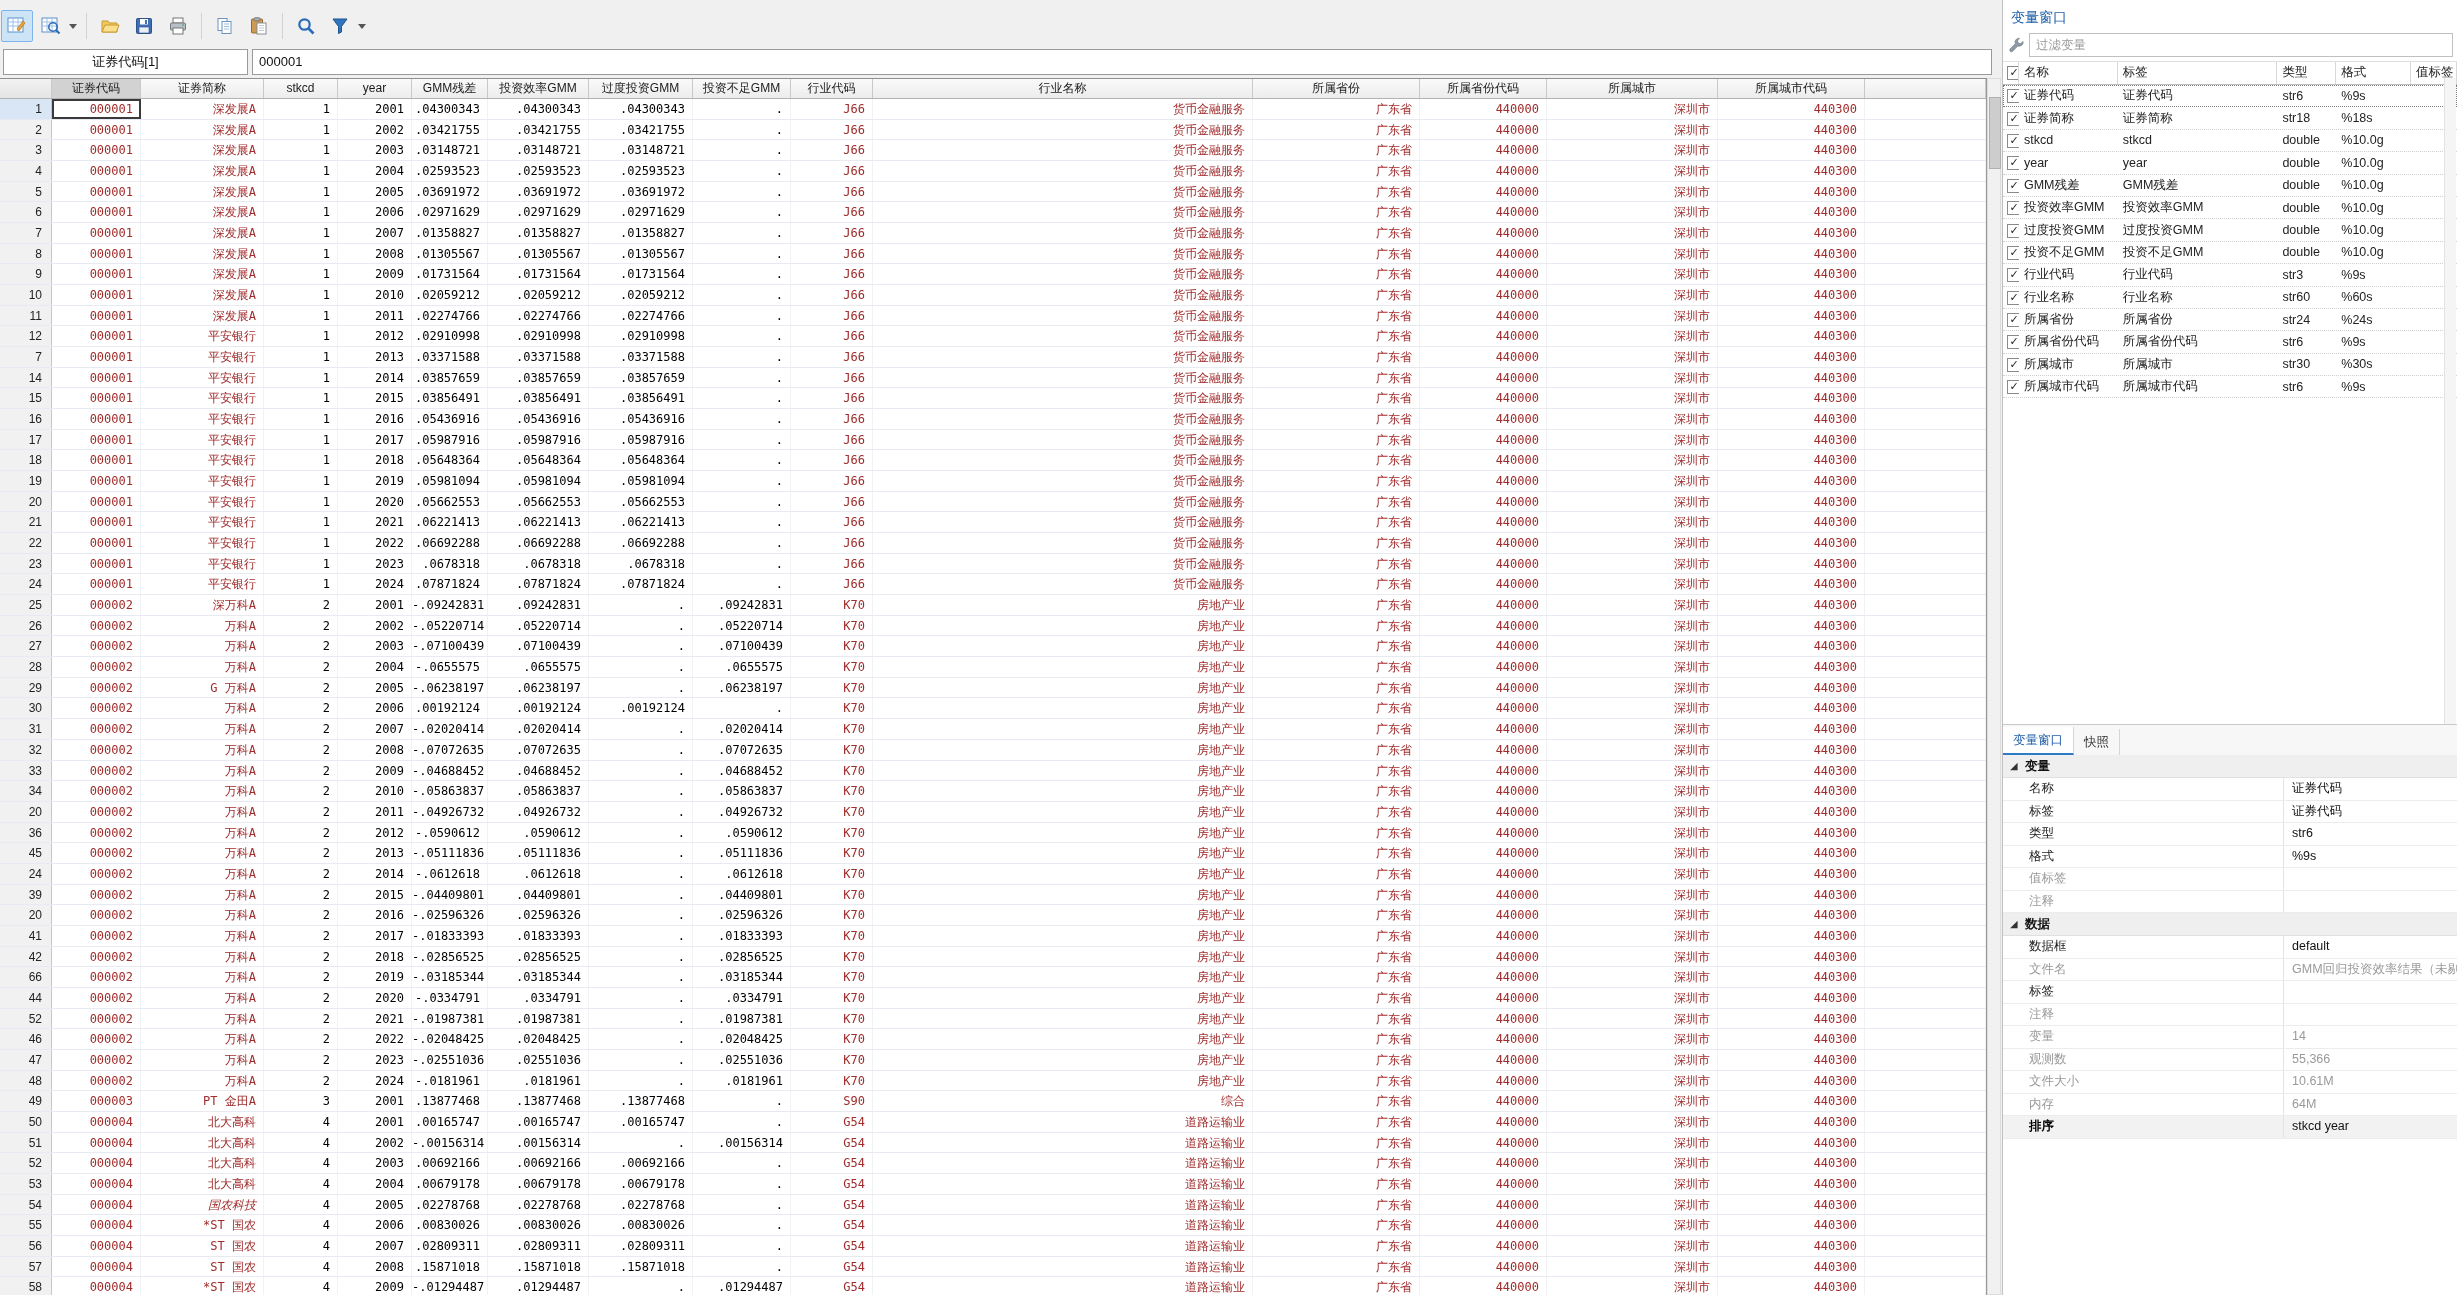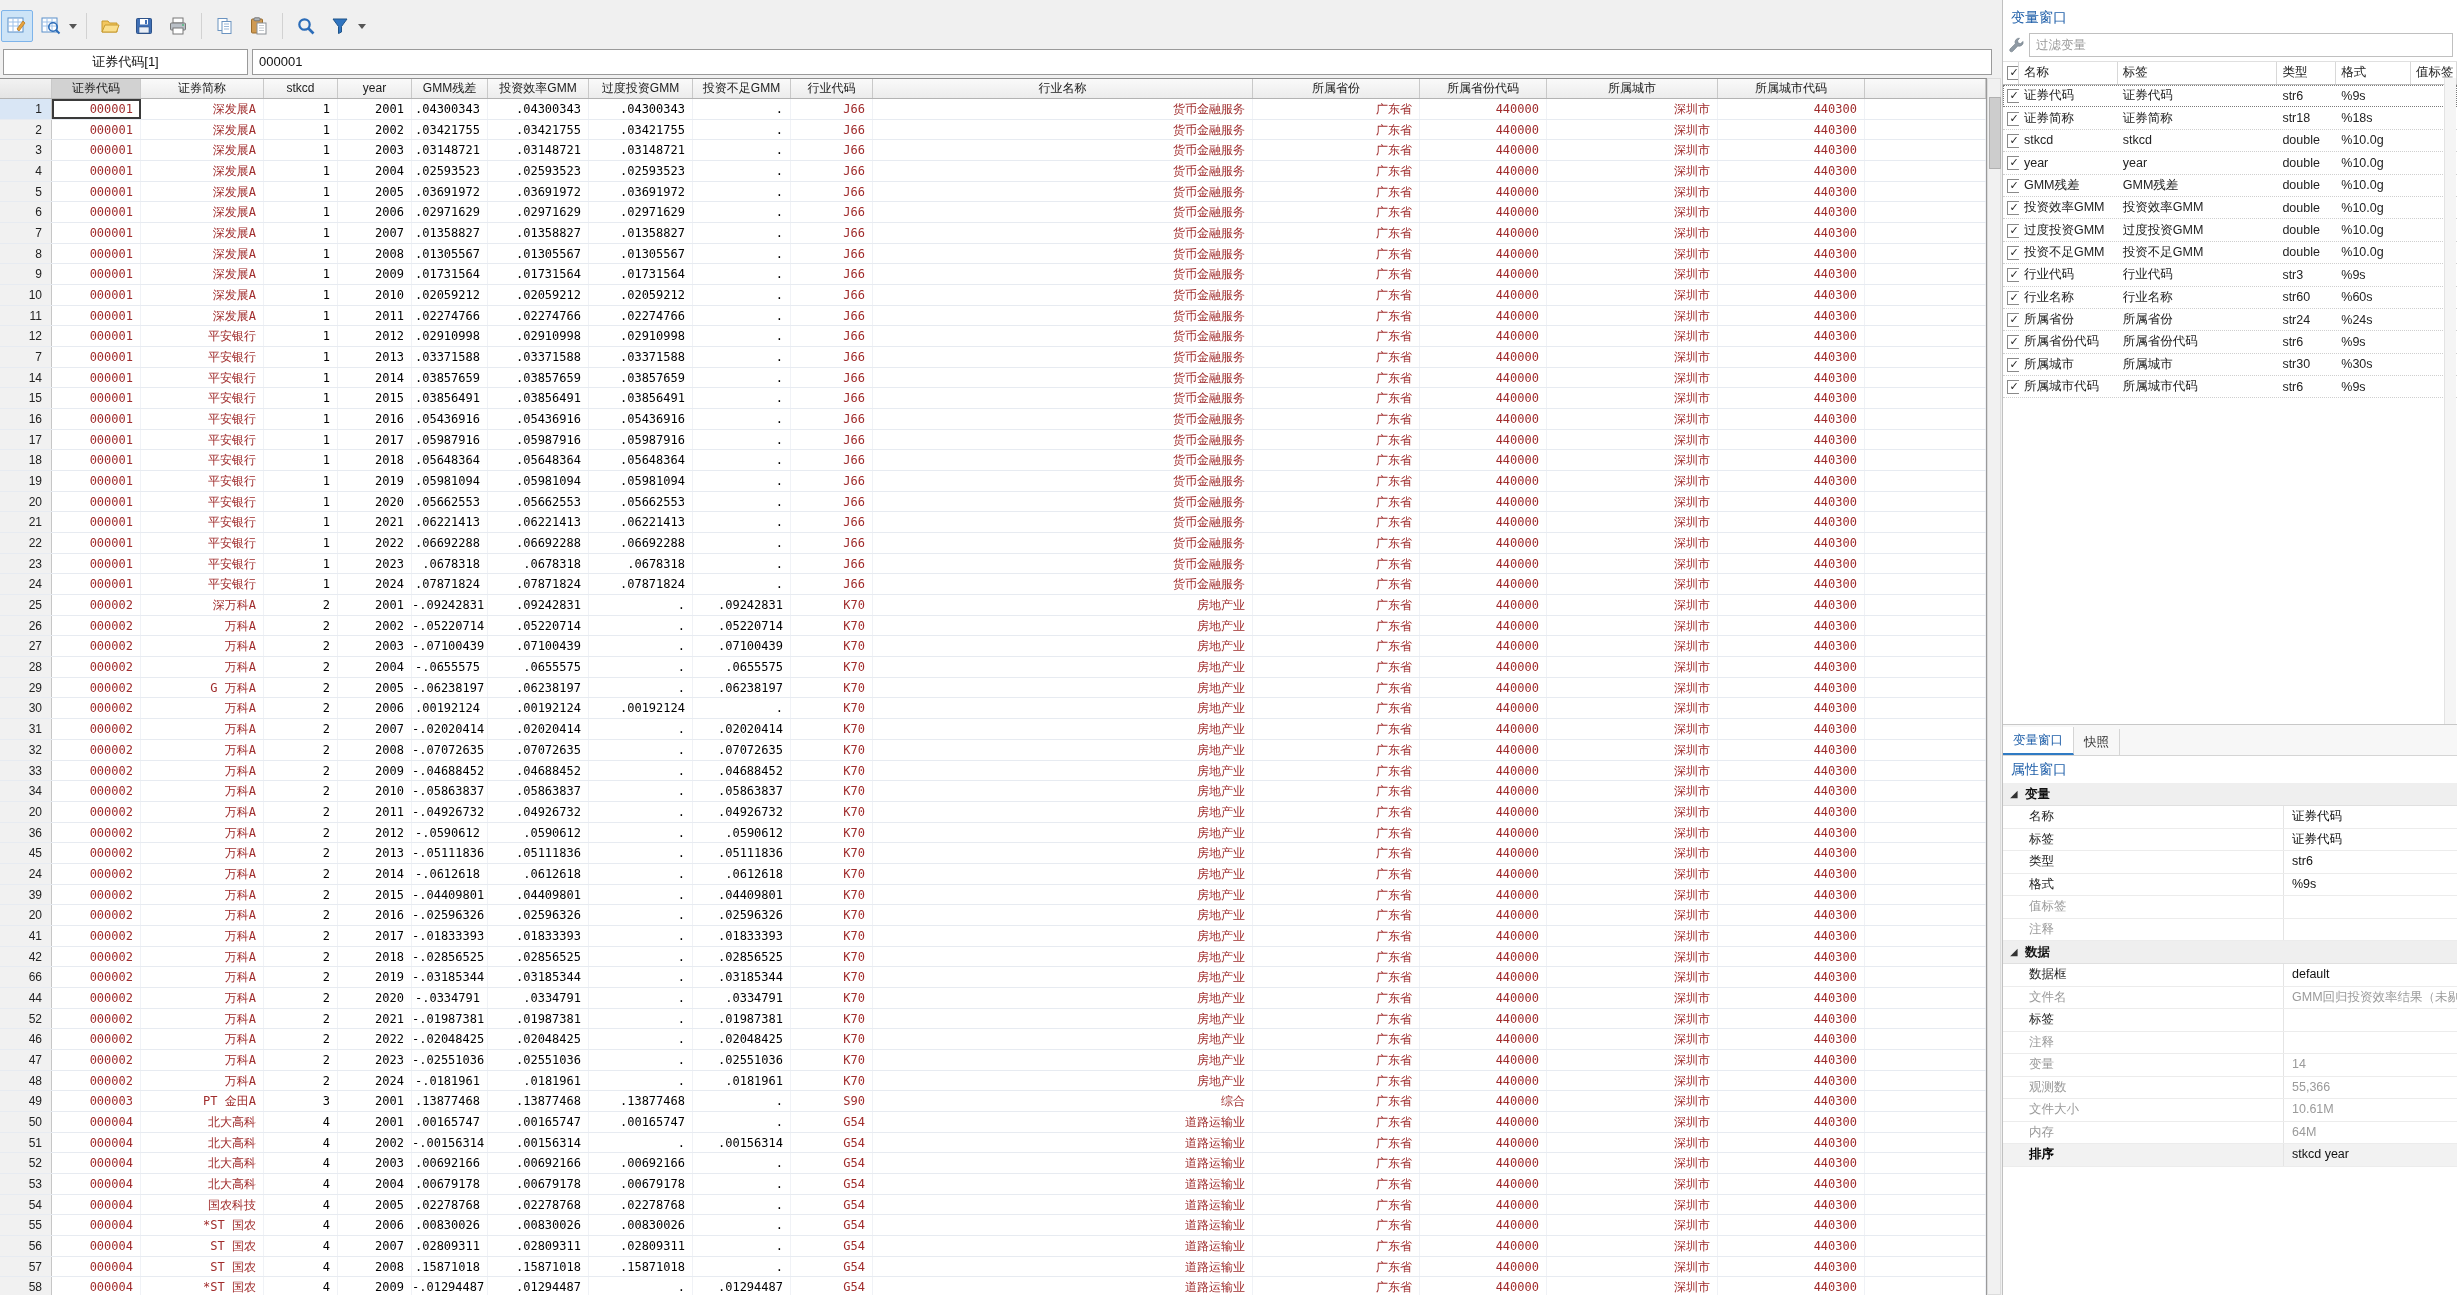--- a/index.html
+++ b/index.html
@@ -1145,21 +1145,21 @@
           <div class="dc str" style="width: 380px;">道路运输业</div>
           <div class="dc str" style="width: 167px;">广东省</div>
           <div class="dc str" style="width: 127px;">440000</div>
           <div class="dc str" style="width: 171px;">深圳市</div>
           <div class="dc str" style="width: 147px;">440300</div>
           <div class="dc" style="width: 121px;"></div>
         </div>
         <div class="g-row">
           <div class="gut">54</div>
           <div class="dc str" style="width: 89px;">000004</div>
-          <div class="dc str" style="width: 123px;">国农科技</div>
+          <div class="dc str" style="width: 123px; font-style: italic;">国农科技</div>
           <div class="dc" style="width: 74px;">4</div>
           <div class="dc" style="width: 74px;">2005</div>
           <div class="dc" style="width: 76px;">.02278768</div>
           <div class="dc" style="width: 101px;">.02278768</div>
           <div class="dc" style="width: 104px;">.02278768</div>
           <div class="dc" style="width: 98px;">.</div>
           <div class="dc str" style="width: 82px;">G54</div>
           <div class="dc str" style="width: 380px;">道路运输业</div>
           <div class="dc str" style="width: 167px;">广东省</div>
           <div class="dc str" style="width: 127px;">440000</div>
@@ -1381,21 +1381,20 @@
         </div>
     </div>
     <div id="pscroll"></div>
 
     <div id="tabs">
         <div class="tab active">变量窗口</div>
         <div class="tab">快照</div>
       </div>
 
     <div id="props">
-      <div class="ptitle" style="padding-top:6px">属性窗口</div>
       <div id="props-body">
           <div class="pgroup">
             <span class="tri">◢</span>
             <span>变量</span>
           </div>
           <div class="prow">
             <div class="pl">名称</div>
             <div class="pv">证券代码</div>
           </div>
           <div class="prow">

